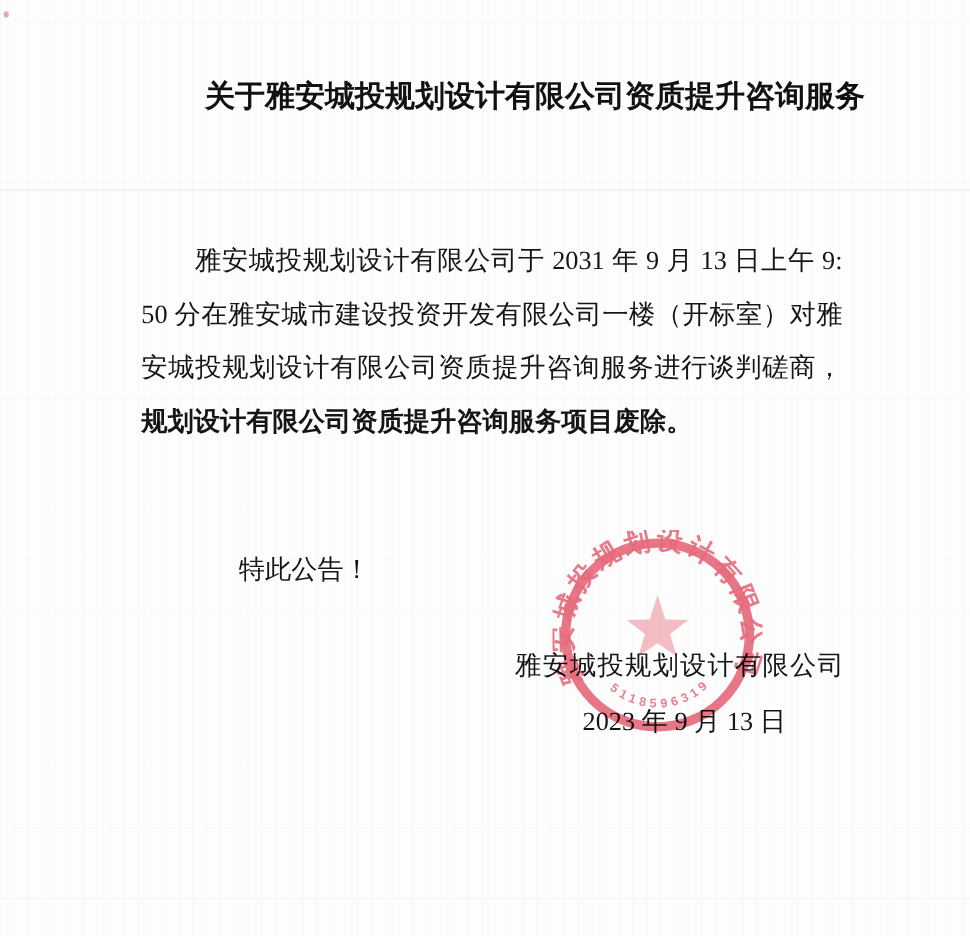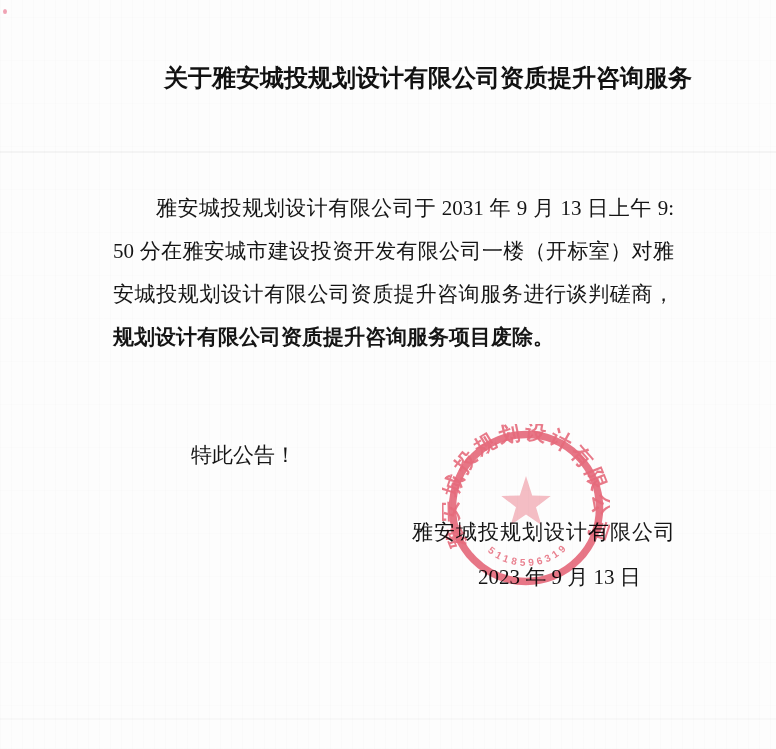--- a/index.html
+++ b/index.html
@@ -50,21 +50,21 @@
   .body-line.last{text-align-last:left;font-weight:bold;}
   .closing{
     position:absolute;left:155px;top:434px;
     height:43px;line-height:43px;font-size:21px;color:#151515;margin-left:36px;
   }
   .sig-company{
     position:absolute;left:412px;top:511px;
     height:43px;line-height:43px;font-size:21px;letter-spacing:1px;color:#151515;
   }
   .sig-date{
-    position:absolute;left:478px;top:556px;
+    position:absolute;left:466px;top:556px;
     height:43px;line-height:43px;font-size:21px;color:#151515;
   }
   .seal{
     position:absolute;left:442px;top:424px;
     width:168px;height:168px;
     mix-blend-mode:multiply;
     opacity:0.88;
     pointer-events:none;
   }
   .seal text{font-family:"Liberation Sans","DejaVu Sans",sans-serif;}

